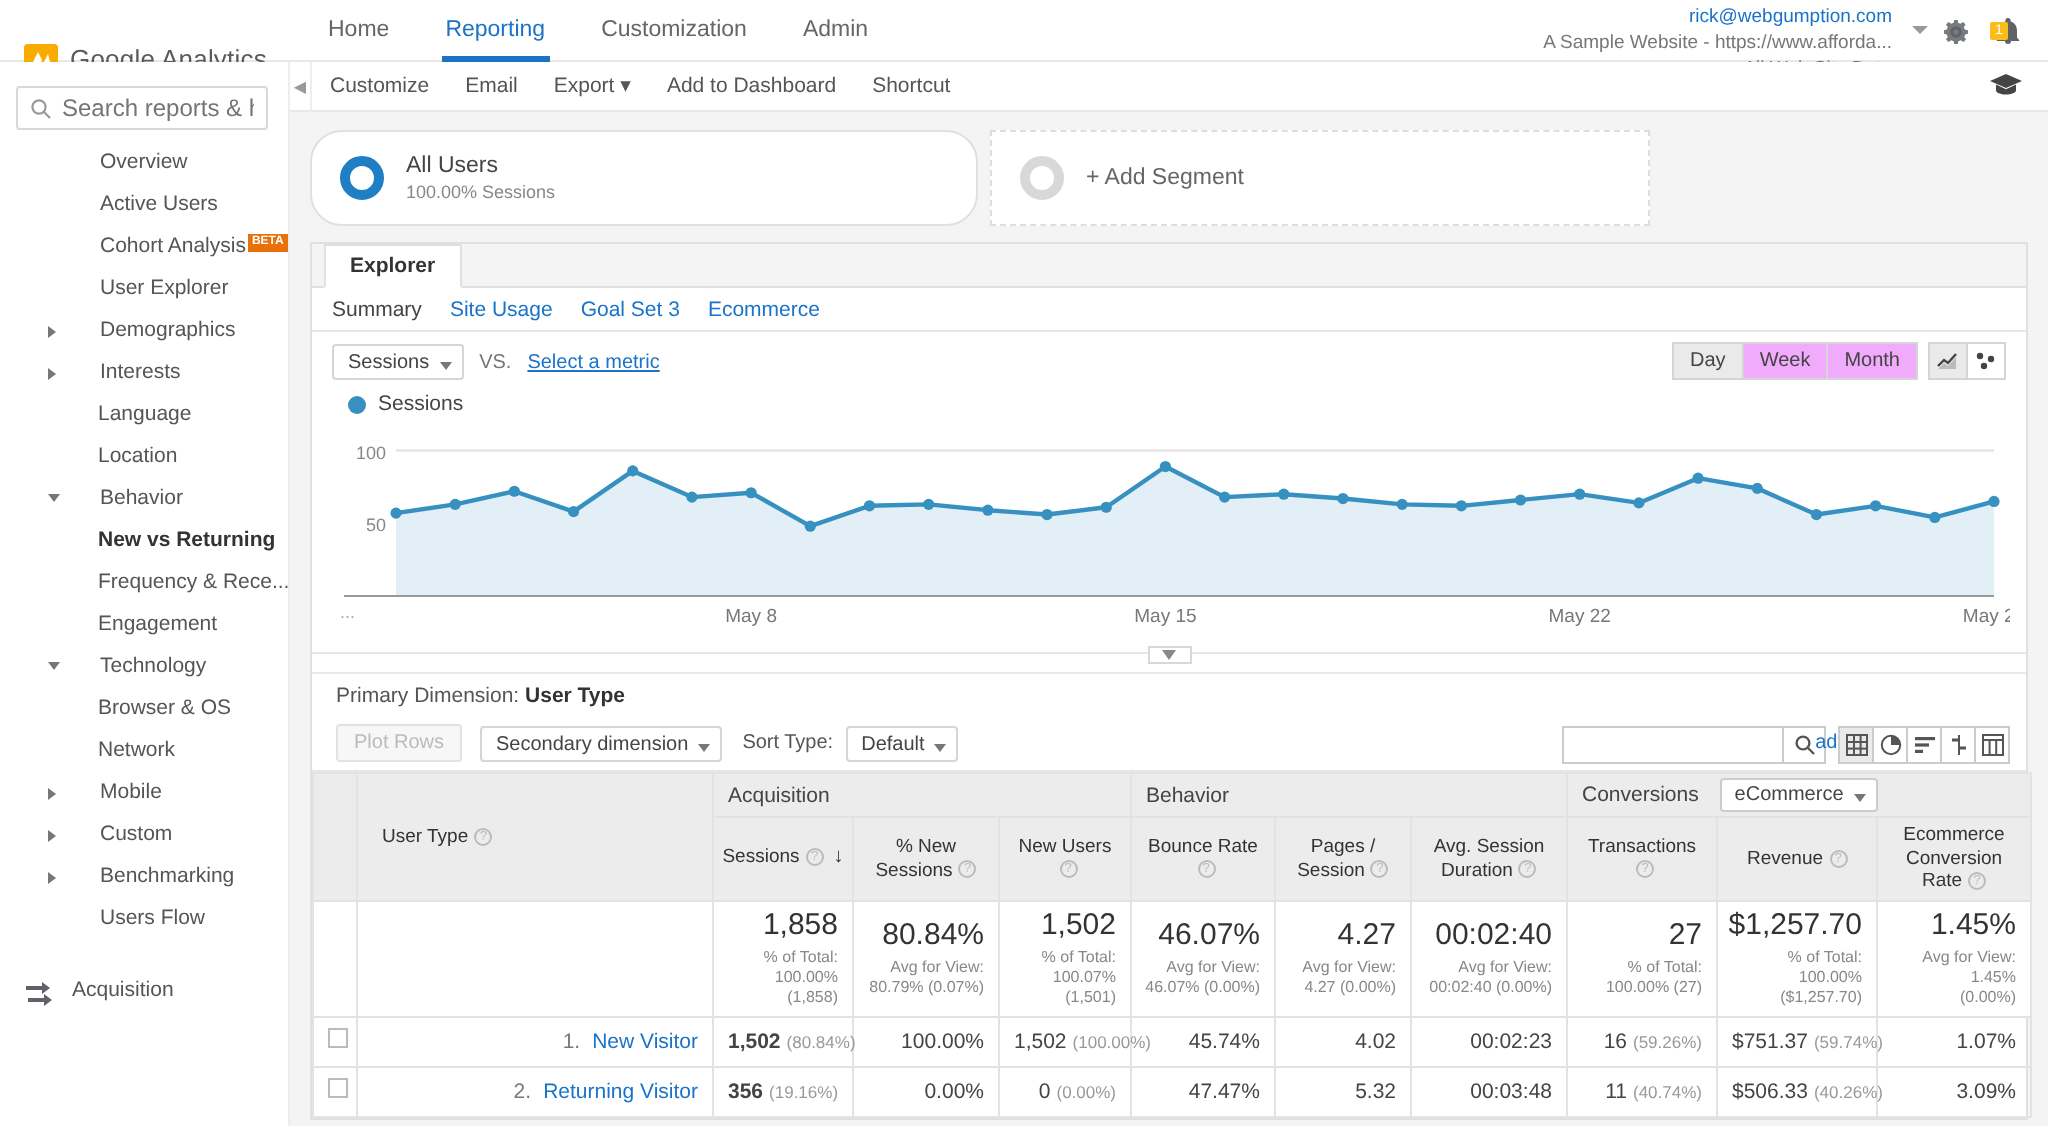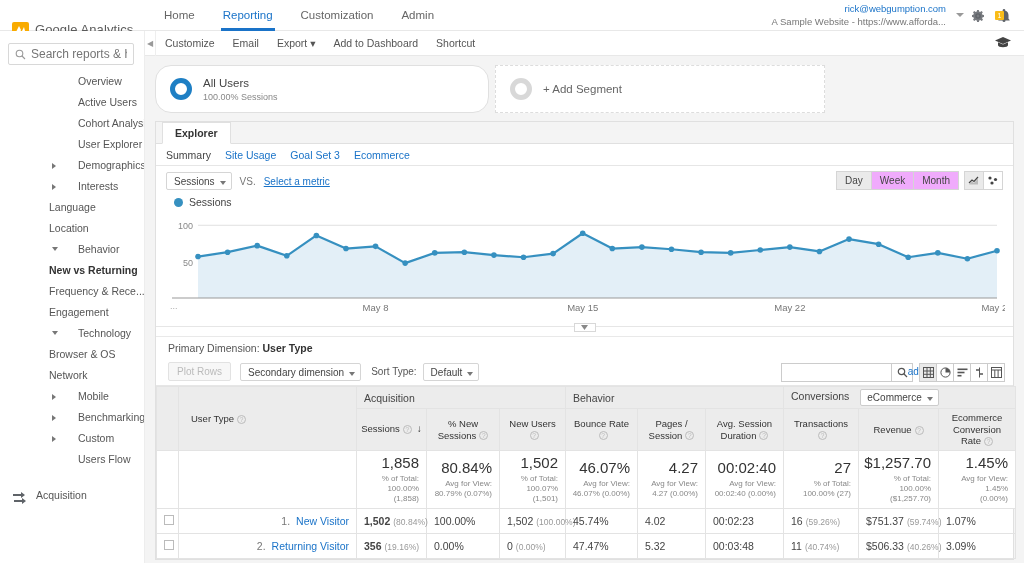--- a/index.html
+++ b/index.html
@@ -67,21 +67,21 @@
   .search-box svg { flex: 0 0 auto; margin-right: 5px; }
   .search-input {
     border: 0; outline: 0; font-size: 12px; color: #999; width: 100%;
     font-family: "Liberation Sans", sans-serif; background: transparent;
   }
   .nav-list { margin-top: 2px; }
   .nav-item {
     height: 21px; line-height: 21px; font-size: 10.5px; color: #555;
     padding-left: 36px; white-space: nowrap; position: relative; cursor: default;
   }
-  .nav-item.l1 { padding-left: 50px; margin-left: 28px; }
+  .nav-item.l1 { padding-left: 50px; }
   .nav-item.l2 { padding-left: 49px; }
   .nav-item.current { font-weight: bold; color: #333; }
   .nav-item .arrow {
     position: absolute; left: 24px; top: 8px; width: 0; height: 0;
   }
   .arrow.collapsed {
     border-top: 3.5px solid transparent; border-bottom: 3.5px solid transparent;
     border-left: 4.5px solid #777;
   }
   .arrow.expanded {
@@ -272,21 +272,21 @@
   .ecom-sel::after {
     content: ""; position: absolute; right: 5px; top: 7px; width: 0; height: 0;
     border-left: 3.5px solid transparent; border-right: 3.5px solid transparent;
     border-top: 4px solid #777;
   }
   td.summary {
     background: #fff; text-align: right; padding: 4px 7px 4px 4px; height: 48px;
   }
   .sum-big { font-size: 15px; color: #333; line-height: 1.1; }
   .sum-sub { font-size: 8px; color: #888; line-height: 1.25; margin-top: 2px; }
-  td.cell { height: 25px; font-size: 10.5px; color: #444; padding: 0 7px; }
+  td.cell { height: 25px; font-size: 10.5px; color: #444; text-align: right; padding: 0 7px; }
   td.cell.left { text-align: right; }
   .pct { font-size: 8.5px; color: #999; margin-left: 3px; }
   .rownum { color: #777; margin-right: 6px; }
   .rowlink { color: #1a73c8; }
   .cb {
     width: 10px; height: 10px; border: 1px solid #bbb; background: #fff;
     display: inline-block;
   }
   td.cbcell { text-align: center; }
 </style>
@@ -353,22 +353,22 @@
     <div class="nav-item l2"><span>Language</span></div>
     <div class="nav-item l2"><span>Location</span></div>
     <div class="nav-item l1"><i class="arrow expanded"></i><span>Behavior</span></div>
     <div class="nav-item l2 current"><span>New vs Returning</span></div>
     <div class="nav-item l2"><span>Frequency &amp; Rece...</span></div>
     <div class="nav-item l2"><span>Engagement</span></div>
     <div class="nav-item l1"><i class="arrow expanded"></i><span>Technology</span></div>
     <div class="nav-item l2"><span>Browser &amp; OS</span></div>
     <div class="nav-item l2"><span>Network</span></div>
     <div class="nav-item l1"><i class="arrow collapsed"></i><span>Mobile</span></div>
+    <div class="nav-item l1"><i class="arrow collapsed"></i><span>Custom</span></div>
     <div class="nav-item l1"><i class="arrow collapsed"></i><span>Benchmarking</span></div>
-    <div class="nav-item l1"><i class="arrow collapsed"></i><span>Custom</span></div>
     <div class="nav-item l1"><span>Users Flow</span></div>
   </div>
 
   <div class="nav-sep"></div>
 
   <div class="nav-section">
     <span class="sec-icon">
       <svg width="16" height="16" viewBox="0 0 16 16">
         <path d="M1 4h8v-2l4 3-4 3V6H1z" fill="#5f6368"></path>
         <path d="M2 10h8V8l4 3-4 3v-2H2z" fill="#5f6368"></path>

